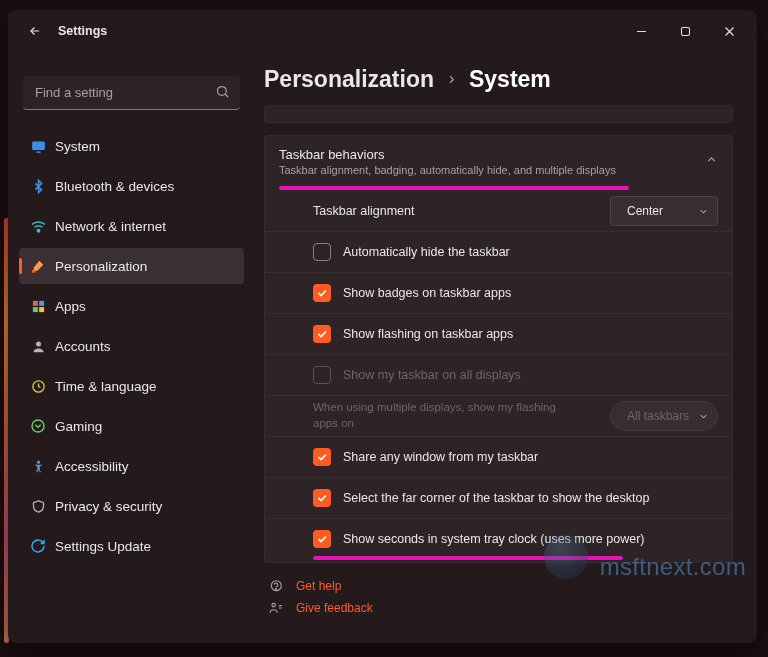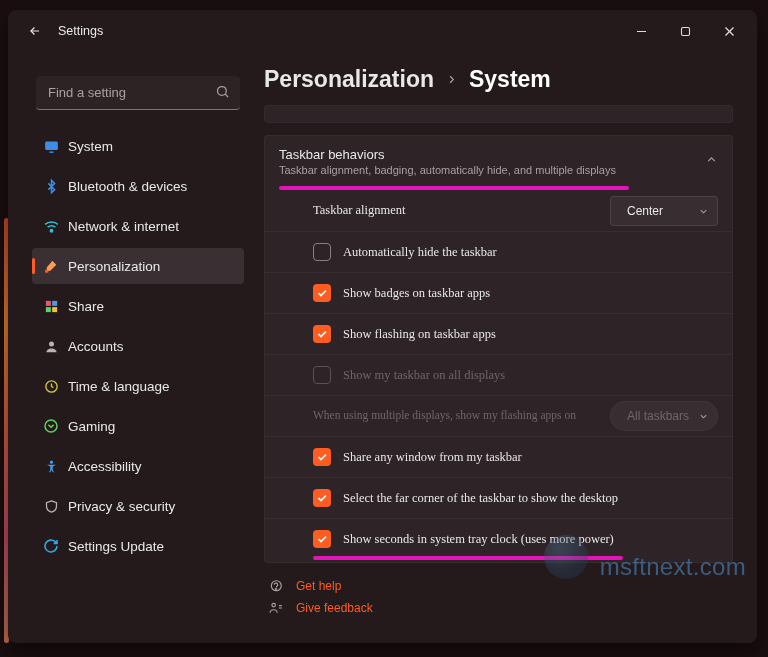--- a/index.html
+++ b/index.html
@@ -52,39 +52,39 @@
   }
   .back-btn {
     width: 26px; height: 26px;
     display:flex; align-items:center; justify-content:center;
     color: var(--text-primary);
     font-size: 15px;
   }
   .title {
     margin-left: 10px;
     font-size: 12.5px;
-    font-weight: 400;
+    font-weight: 700;
   }
   .win-controls { margin-left: auto; display:flex; }
   .win-btn {
     width: 44px; height: 30px;
     display:flex; align-items:center; justify-content:center;
     color: var(--text-primary);
     font-size: 11px;
   }
   .win-btn svg { stroke: #dedede; }
   
   .body {
     flex: 1;
     display: flex;
     min-height: 0;
   }
   .sidebar {
     width: 248px;
-    padding: 24px 12px 10px 24px;
+    padding: 24px 12px 10px 11px;
     display: flex;
     flex-direction: column;
     gap: 4px;
   }
   .search {
     position: relative;
     margin: 0 4px 14px 4px;
   }
   .search input {
     width: 100%;
@@ -176,21 +176,21 @@
   .hl-top { width: 350px; margin-left:14px; margin-top:-1px; }
   .option-row {
     display:flex; align-items:center;
     min-height: 41px;
     padding: 4px 14px 4px 48px;
     border-top: 1px solid rgba(255,255,255,.05);
     font-size: 12.5px;
     gap: 12px;
   }
   .option-row.first { border-top: none; }
-  .option-row .label { flex: 1; color: var(--text-primary); font-family: Liberation Serif, serif; }
+  .option-row .label { flex: 1; color: var(--text-primary); }
   .option-row.disabled .label { color: var(--text-dim); }
   .option-row .label.sublabel { font-size: 11.5px; color: var(--text-dim); line-height:1.35; padding-right:20px; }
   .checkbox {
     width: 18px; height: 18px;
     border-radius: 4px;
     display:flex; align-items:center; justify-content:center;
     flex-shrink:0;
   }
   .checkbox.unchecked {
     border: 1.5px solid #8a8082;
@@ -338,21 +338,21 @@
       </div>
       <div class="nav-item">
         <span class="nav-icon">
           <svg width="15" height="15" viewBox="0 0 24 24">
               <rect x="3" y="3" width="8" height="8" fill="#e85a6a"></rect>
               <rect x="13" y="3" width="8" height="8" fill="#4a9ae8"></rect>
               <rect x="3" y="13" width="8" height="8" fill="#60d060"></rect>
               <rect x="13" y="13" width="8" height="8" fill="#f0c040"></rect>
             </svg>
         </span>
-        <span>Share</span>
+        <span>Apps</span>
       </div>
       <div class="nav-item">
         <span class="nav-icon">
           <svg width="15" height="15" viewBox="0 0 24 24" fill="#b8b2b4">
               <circle cx="12" cy="8" r="4"></circle>
               <path d="M4 21c0-4 4-6 8-6s8 2 8 6z"></path>
             </svg>
         </span>
         <span>Accounts</span>
       </div>

